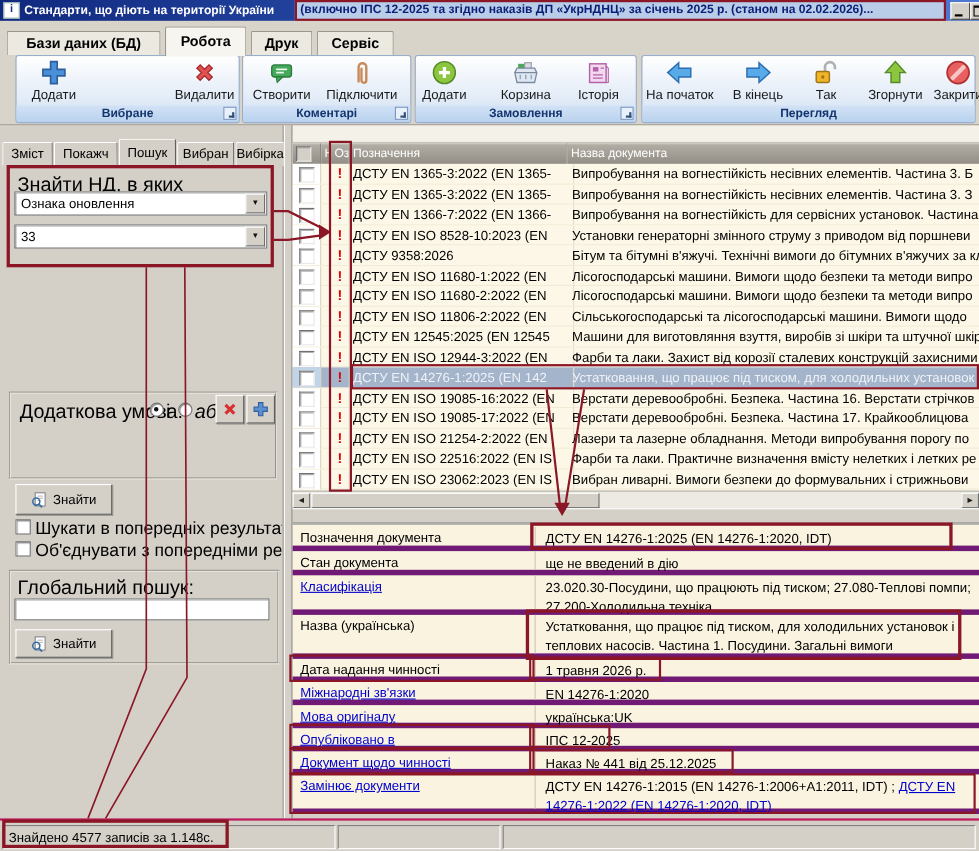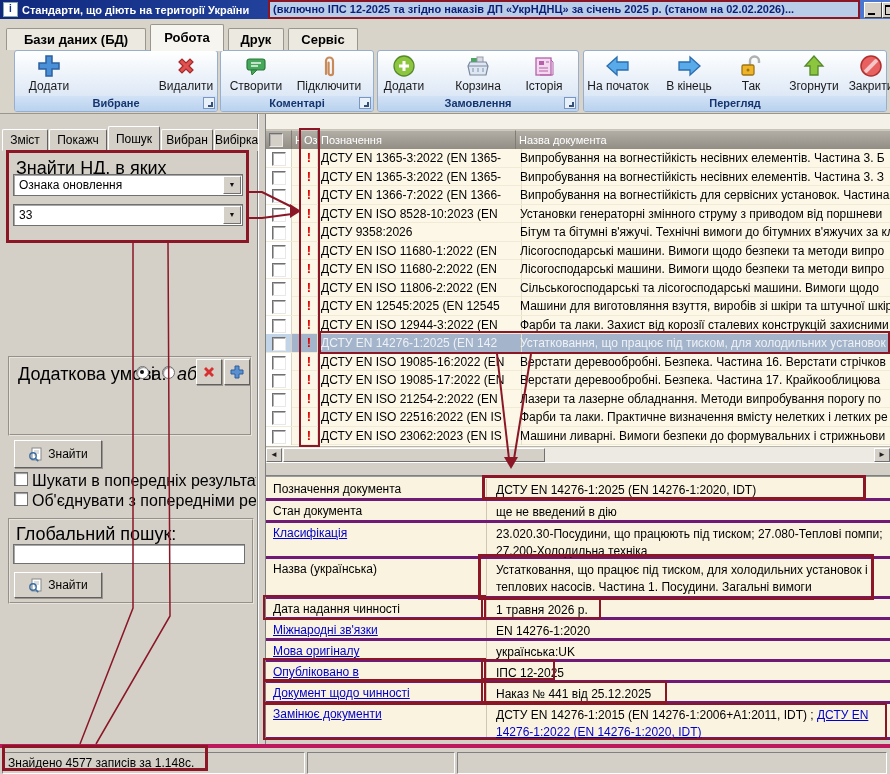--- a/index.html
+++ b/index.html
@@ -76,27 +76,27 @@
 
   
   #hscroll{position:absolute;left:266px;top:446px;width:624px;height:16px;background:#eceae2;border-top:1px solid #b8b4ac;box-sizing:border-box;}
   .sbtn{position:absolute;top:1px;width:16px;height:14px;background:#d4d0c8;border:1px solid;border-color:#fff #707070 #707070 #fff;
     font-size:8px;line-height:12px;text-align:center;color:#202020;cursor:pointer;box-sizing:border-box;}
   #sbthumb{position:absolute;left:17px;top:1px;width:262px;height:14px;background:#d4d0c8;border:1px solid;border-color:#fff #707070 #707070 #fff;cursor:pointer;box-sizing:border-box;}
   #hsplit{position:absolute;left:266px;top:462px;width:624px;height:14px;background:#d4d0c8;border-top:1px solid #fff;border-bottom:1px solid #808080;box-sizing:border-box;cursor:row-resize;}
 
   
   #details{position:absolute;left:266px;top:476px;width:624px;height:264px;background:#f9f3df;border-top:1px solid #9a9a9a;box-sizing:border-box;}
-  .drow{position:absolute;left:0;width:624px;border-bottom:3px solid #701a75;box-sizing:border-box;}
+  .drow{position:absolute;left:0;width:624px;border-bottom:5px solid #701a75;box-sizing:border-box;}
   .dlabel{position:absolute;left:0;top:0;bottom:0;width:220px;padding:3px 4px 0 7px;font-size:12px;box-sizing:border-box;}
   .dvalue{position:absolute;left:220px;top:0;bottom:0;right:0;border-left:1px solid #cfc7ae;padding:3px 4px 0 9px;font-size:12px;line-height:17px;box-sizing:border-box;}
   .lnk{color:#0000cc;text-decoration:underline;cursor:pointer;}
 
   
-  #statusbar{position:absolute;left:0;top:744px;width:890px;height:30px;background:#d4d0c8;border-top:4px solid #be185d;box-sizing:border-box;}
+  #statusbar{position:absolute;left:0;top:744px;width:890px;height:30px;background:#d4d0c8;border-top:2px solid #be185d;box-sizing:border-box;}
   .ssec{position:absolute;top:4px;height:22px;border:1px solid;border-color:#808080 #fff #fff #808080;font-size:12px;line-height:20px;padding-left:5px;white-space:nowrap;overflow:hidden;box-sizing:border-box;}
 
   
   .annobox{position:absolute;border:2px solid #8b1726;background:transparent;z-index:60;pointer-events:none;box-sizing:border-box;}
   .bw3{border-width:3px;}
   #annosvg{position:absolute;left:0;top:0;width:890px;height:774px;z-index:60;pointer-events:none;}
 </style>
 </head>
 <body>
 
@@ -398,21 +398,21 @@
         <div class="td nc"></div>
         <div class="td oc"><span class="flag"></span></div>
         <div class="td dc">ДСТУ EN ISO 22516:2022 (EN IS</div>
         <div class="td nmc">Фарби та лаки. Практичне визначення вмісту нелетких і летких ре</div>
       </div>
     <div class="tr" style="top:296.5px;">
         <div class="td cbc"><span class="cb"></span></div>
         <div class="td nc"></div>
         <div class="td oc"><span class="flag"></span></div>
         <div class="td dc">ДСТУ EN ISO 23062:2023 (EN IS</div>
-        <div class="td nmc">Машини ливарні. Вимоги безпеки до формувальних і стрижньови</div>
+        <div class="td nmc">Вибран ливарні. Вимоги безпеки до формувальних і стрижньови</div>
       </div>
   </div>
 
   <div id="hscroll">
     <span class="sbtn" style="left:0;">◄</span>
     <span id="sbthumb"></span>
     <span class="sbtn" style="right:0;">►</span>
   </div>
   <div id="hsplit"></div>
 

